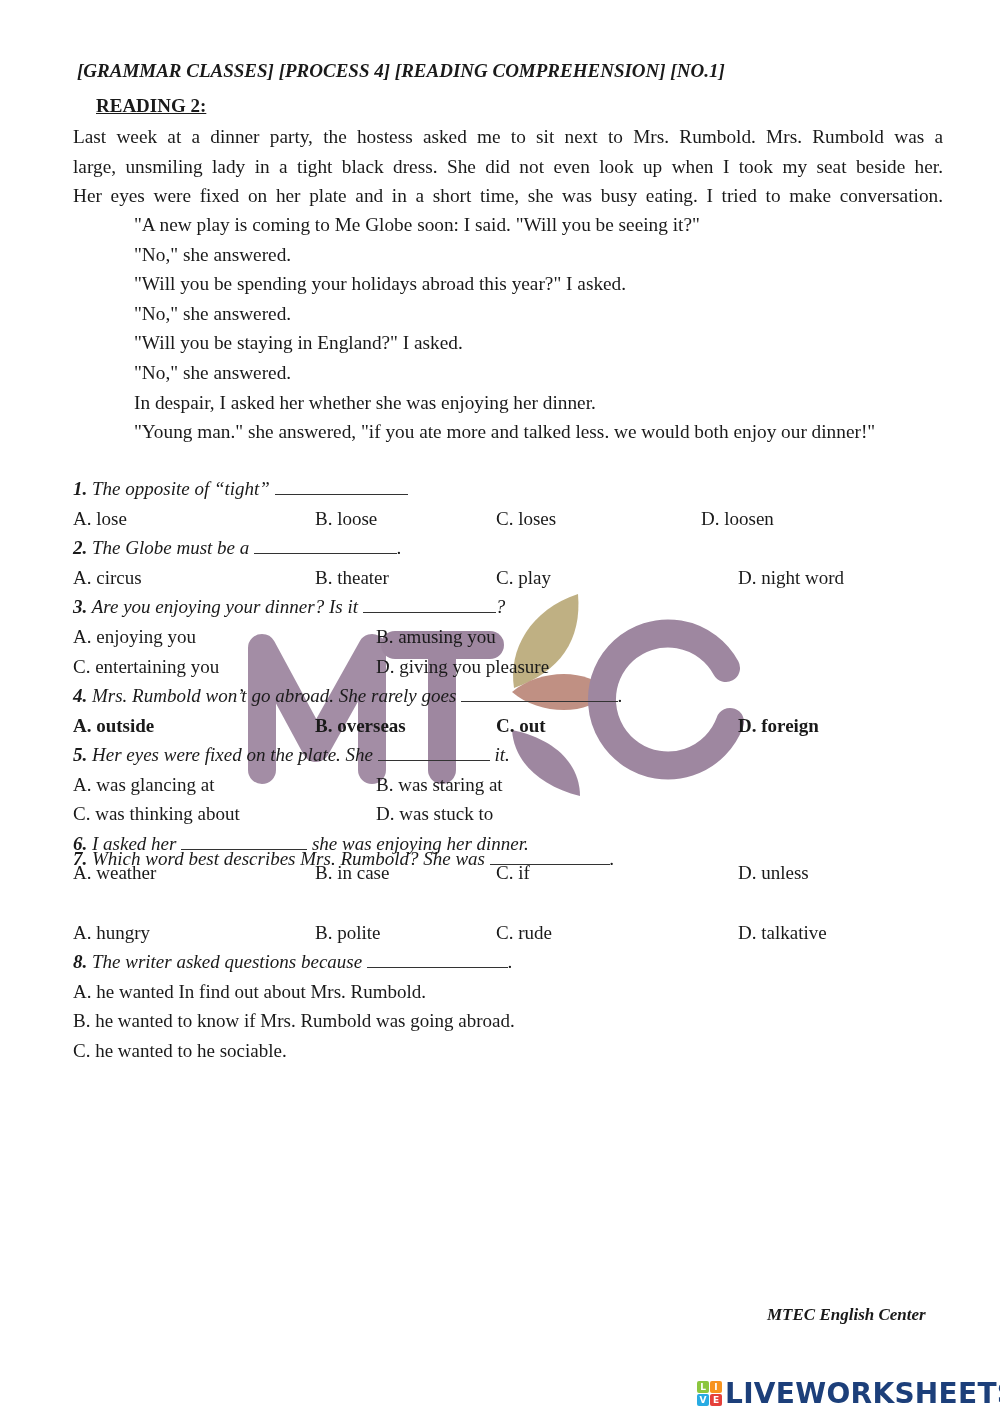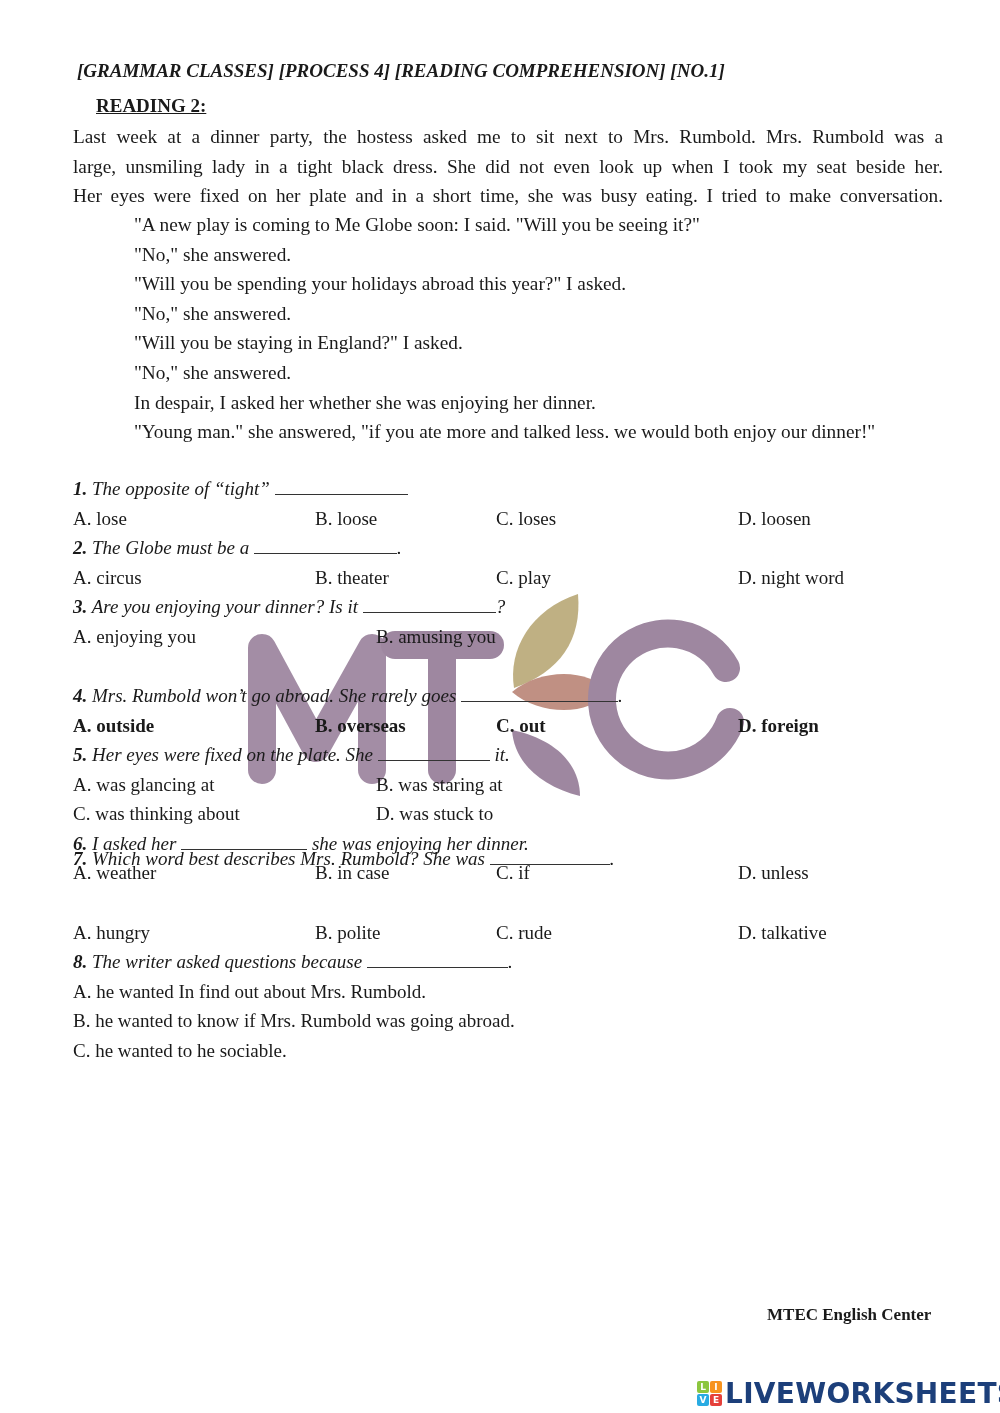--- a/index.html
+++ b/index.html
@@ -28,21 +28,21 @@
     .para span { display: block; text-align-last: justify; white-space: nowrap; }
     .dialogue { position: absolute; left: 134px; top: 210px; font-family: "Liberation Serif", serif; font-size: 19.3px; }
     .dialogue div { height: 29.6px; line-height: 29.6px; white-space: nowrap; }
     .row { position: absolute; left: 73px; font-family: "Liberation Serif", serif; font-size: 19px; white-space: nowrap; height: 26px; line-height: 26px; }
     .q { font-style: italic; }
     .q b { font-style: italic; }
     .blank { display: inline-block; border-bottom: 1px solid #333; height: 16px; vertical-align: baseline; }
     .opt { position: absolute; top: 0; }
     .footer-center {
       position: absolute; left: 767px; top: 1305px;
-      font-family: "Liberation Serif", serif; font-size: 17px; font-weight: bold; 
+      font-family: "Liberation Serif", serif; font-size: 17px; font-weight: bold; font-style: italic;
       white-space: nowrap;
     }
     .lw-logo { position: absolute; left: 697px; top: 1377px; display: flex; align-items: center; }
     .lw-grid { display: grid; grid-template-columns: 12px 12px; grid-template-rows: 12px 12px; gap: 1px; margin-right: 3px; }
     .lw-grid span { font-family: "DejaVu Sans", sans-serif; font-size: 9px; font-weight: bold; color: #fff; display: flex; align-items: center; justify-content: center; border-radius: 2px; }
     .lw-text { font-family: "DejaVu Sans", sans-serif; font-weight: bold; font-size: 28px; color: #1c3f7a; letter-spacing: 0.3px; }
     .watermark { position: absolute; left: 0; top: 0; width: 1000px; height: 1413px; pointer-events: none; }
   </style>
 </head>
 <body>
@@ -85,21 +85,21 @@
 
   <div class="row q" style="top:476px;">
     <b>1.</b>
     <span>The opposite of “tight”</span>
     <span class="blank" style="width:133px;"></span>
   </div>
   <div class="row" style="top:506px; width:880px;">
     <span class="opt" style="left:0">A. lose</span>
     <span class="opt" style="left:242px">B. loose</span>
     <span class="opt" style="left:423px">C. loses</span>
-    <span class="opt" style="left:665px">D. loosen</span>
+    <span class="opt" style="left:628px">D. loosen</span>
   </div>
 
   <div class="row q" style="top:535px;">
     <b>2.</b>
     <span>The Globe must be a</span>
     <span class="blank" style="width:143px;"></span><span>.</span>
   </div>
   <div class="row" style="top:565px; width:880px;">
     <span class="opt" style="left:0">A. circus</span>
     <span class="opt" style="left:242px">B. theater</span>
@@ -108,20 +108,24 @@
   </div>
 
   <div class="row q" style="top:594px;">
     <b>3.</b>
     <span>Are you enjoying your dinner? Is it</span>
     <span class="blank" style="width:133px;"></span><span>?</span>
   </div>
   <div class="row" style="top:624px; width:880px;">
     <span class="opt" style="left:0">A. enjoying you</span>
     <span class="opt" style="left:303px">B. amusing you</span>
+  </div>
+  <div class="row" style="top:654px; width:880px;">
+    <span class="opt" style="left:0">C. entertaining you</span>
+    <span class="opt" style="left:303px">D. giving you pleasure</span>
   </div>
 
   <div class="row q" style="top:683px;">
     <b>4.</b>
     <span>Mrs. Rumbold won’t go abroad. She rarely goes</span>
     <span class="blank" style="width:157px;"></span><span>.</span>
   </div>
   <div class="row" style="top:713px; width:880px;font-weight:bold;">
     <span class="opt" style="left:0">A. outside</span>
     <span class="opt" style="left:242px">B. overseas</span>

